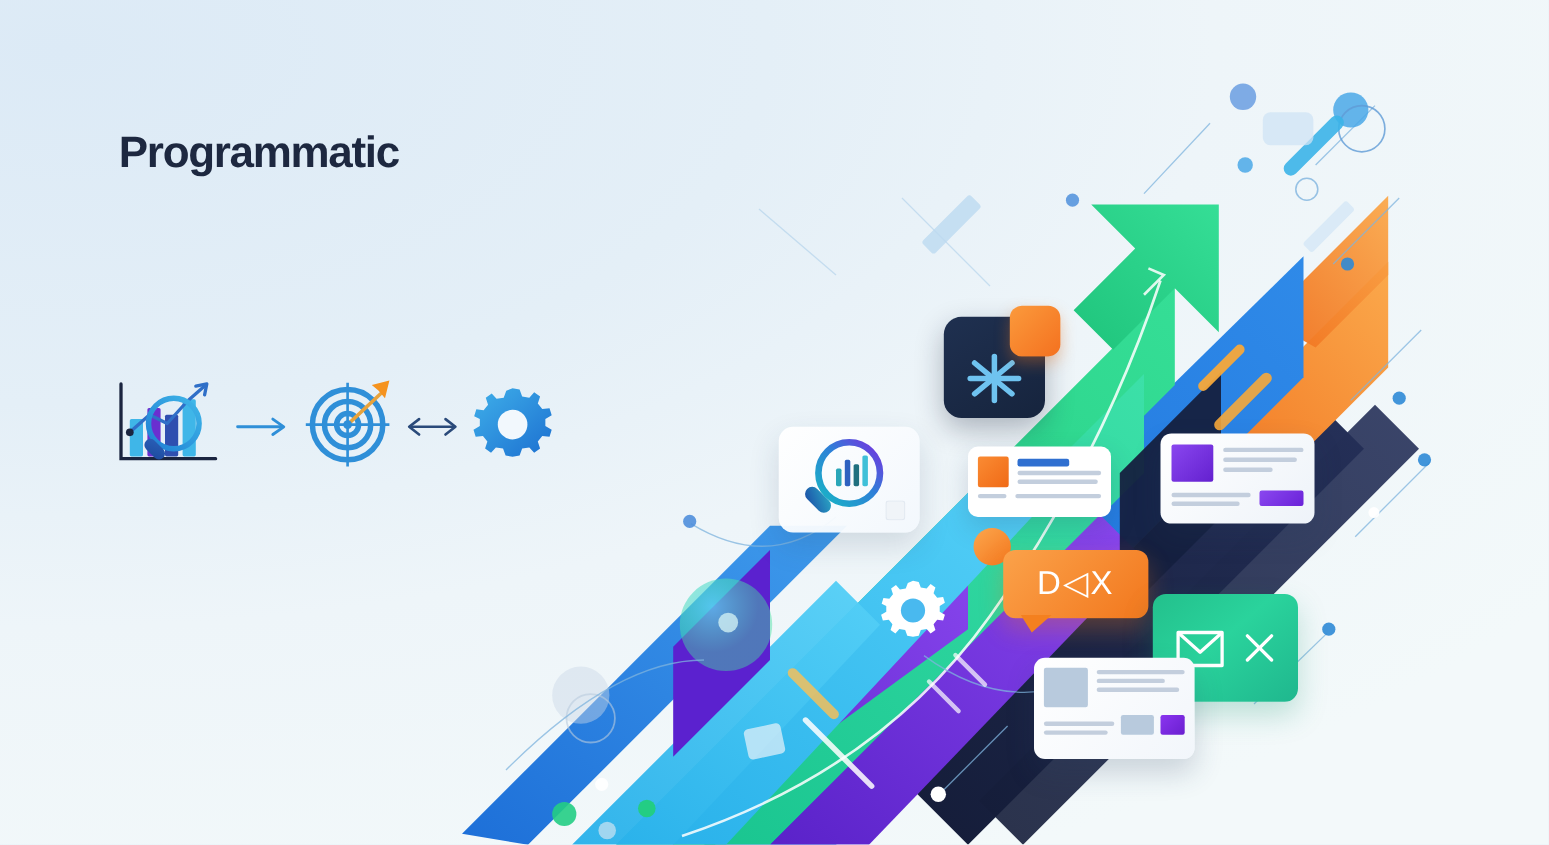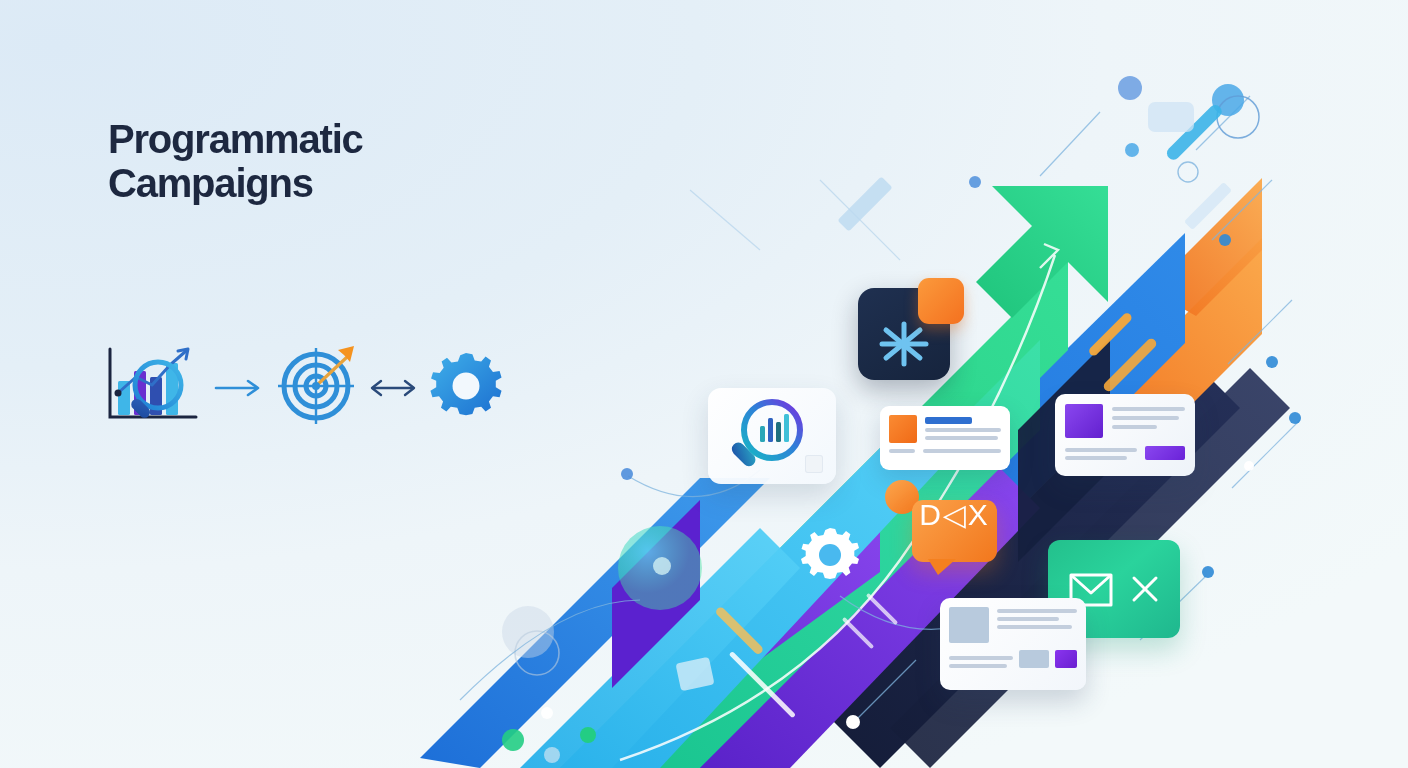--- a/index.html
+++ b/index.html
@@ -69,24 +69,24 @@
     padding:10px;box-sizing:border-box;
   }
   .card-content{
     left:940px;top:598px;width:146px;height:92px;border-radius:10px;
     background:linear-gradient(135deg,#ffffff 0%,#f2f6fb 100%);
     box-shadow:0 12px 26px rgba(40,60,95,.20);
     padding:9px;box-sizing:border-box;
   }
 
   .bubble{
-    position:absolute;left:912px;top:500px;width:85px;height:62px;border-radius:11px;
+    position:absolute;left:912px;top:500px;width:132px;height:62px;border-radius:11px;
     background:linear-gradient(135deg,#fba24a 0%,#f2771d 100%);
     box-shadow:0 10px 22px rgba(235,120,30,.30);
-    display:flex;justify-content:center;
+    display:flex;align-items:center;justify-content:center;
   }
   .bubble:after{
     content:"";position:absolute;left:16px;bottom:-13px;width:0;height:0;
     border-left:10px solid transparent;border-right:18px solid transparent;
     border-top:16px solid #f4801f;
   }
   .bubble-dot{
     position:absolute;left:885px;top:480px;width:34px;height:34px;border-radius:50%;
     background:linear-gradient(140deg,#fca64d 0%,#f3781e 100%);
   }
@@ -358,21 +358,20 @@
 
   <div class="gear-float">
     <svg width="62" height="62" viewBox="0 0 62 62">
       <path fill="#ffffff" d="M31 4 l5.2 1 1.9 5.1 5.3 .9 3.6-4 4.4 3.2-1.7 5.1 3.3 4.2 5.4-.7 1.6 5.2-4.7 2.8v5.3l4.7 2.8-1.6 5.2-5.4-.7-3.3 4.2 1.7 5.1-4.4 3.2-3.6-4-5.3 .9-1.9 5.1-5.2 1-5.2-1-1.9-5.1-5.3-.9-3.6 4-4.4-3.2 1.7-5.1-3.3-4.2-5.4 .7-1.6-5.2 4.7-2.8v-5.3L2.5 24.9l1.6-5.2 5.4 .7 3.3-4.2-1.7-5.1 4.4-3.2 3.6 4 5.3-.9 1.9-5.1z"></path>
       <circle cx="31" cy="31" r="11" fill="#49b9ef"></circle>
     </svg>
   </div>
 
   <div class="headline">
     <span>Programmatic</span>
-    <span class="l2">Campaigns</span>
   </div>
 
   <div class="process">
 
     <div class="proc-icon">
       <svg width="104" height="90" viewBox="0 0 104 90">
         <defs>
           <linearGradient id="pmRing" x1="0" y1="1" x2="1" y2="0">
             <stop offset="0%" stop-color="#1f7fd4"></stop>
               <stop offset="100%" stop-color="#3fb6e8"></stop>

